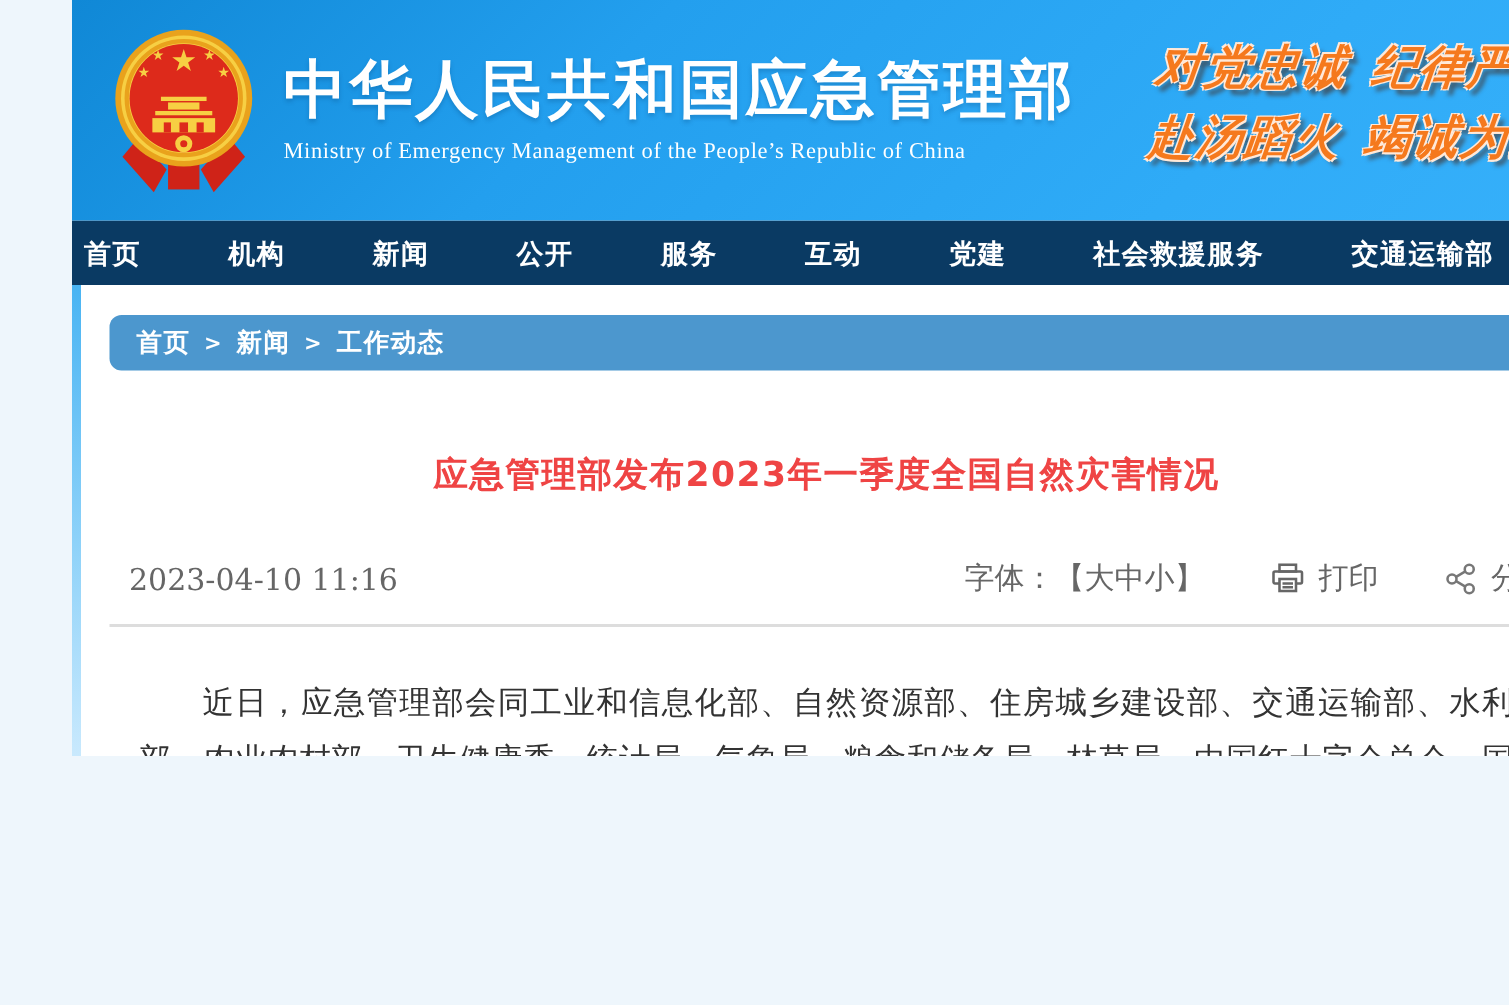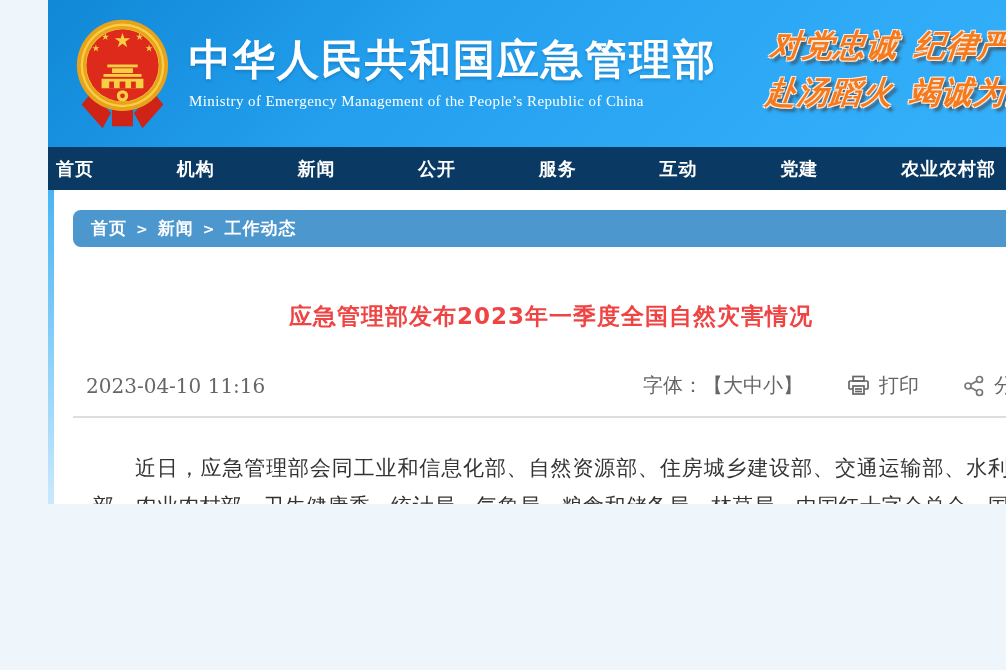--- a/index.html
+++ b/index.html
@@ -131,21 +131,22 @@
   </div>
 
   <div class="navbar">
     <a class="nav-item">首页</a>
     <a class="nav-item">机构</a>
     <a class="nav-item">新闻</a>
     <a class="nav-item">公开</a>
     <a class="nav-item">服务</a>
     <a class="nav-item">互动</a>
     <a class="nav-item">党建</a>
-    <a class="nav-item">农业农村部</a>
+    <a class="nav-item">社会救援服务</a>
+    <a class="nav-item">交通运输部</a>
   </div>
 
   <div class="side-strip left"></div>
   <div class="side-strip right"></div>
 
   <div class="breadcrumb">
     <a>首页</a>
     <span class="crumb-sep">&gt;</span>
     <a>新闻</a>
     <span class="crumb-sep">&gt;</span>

